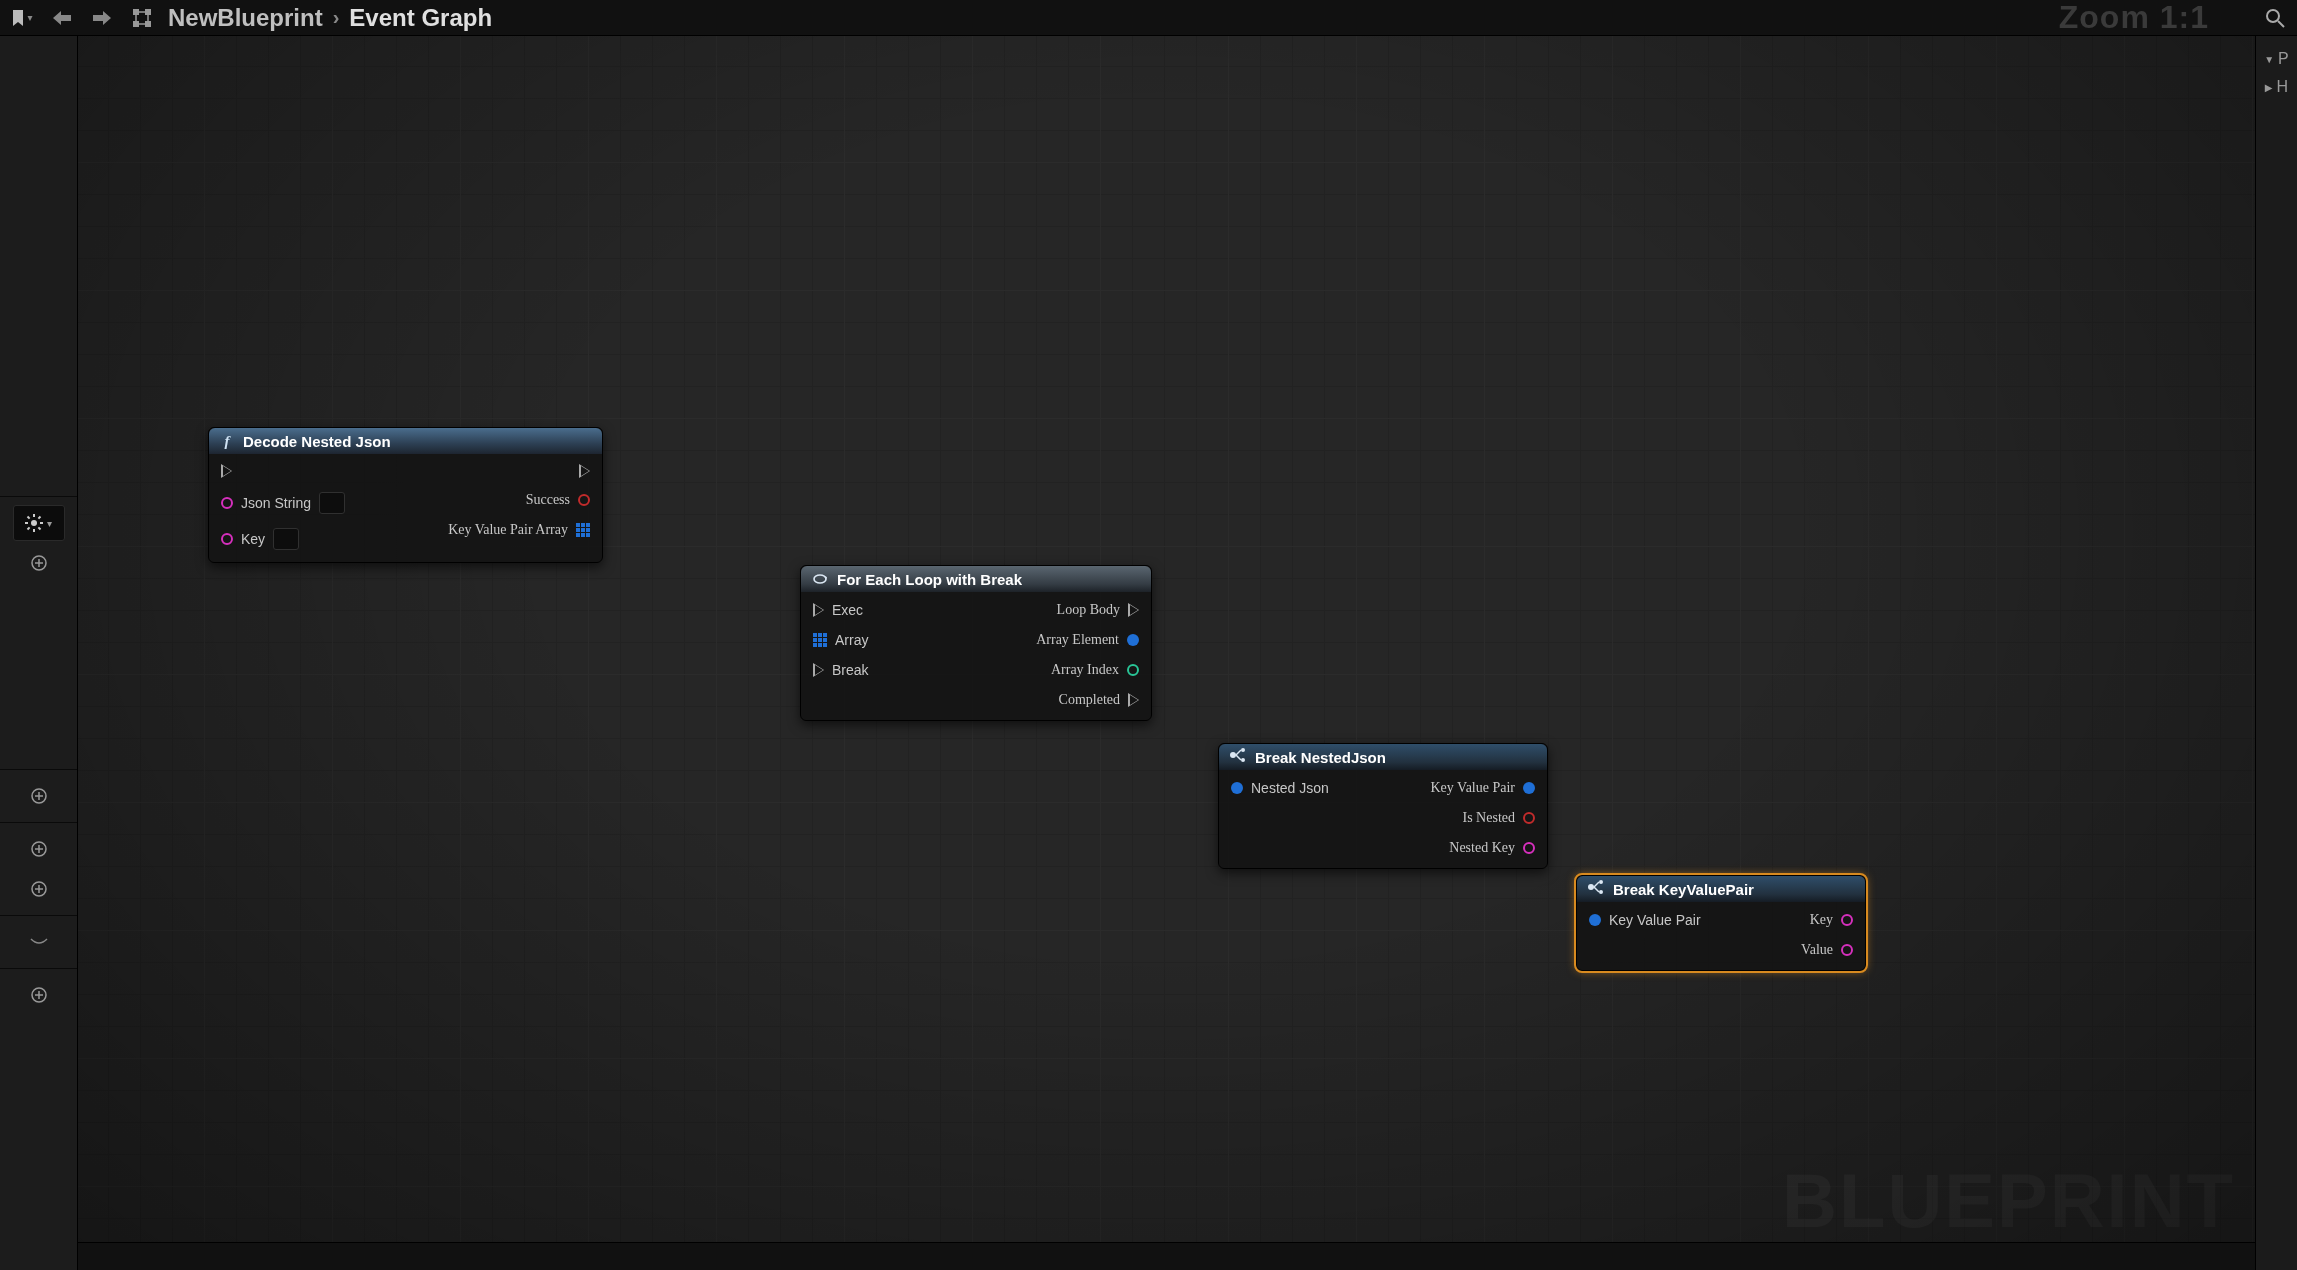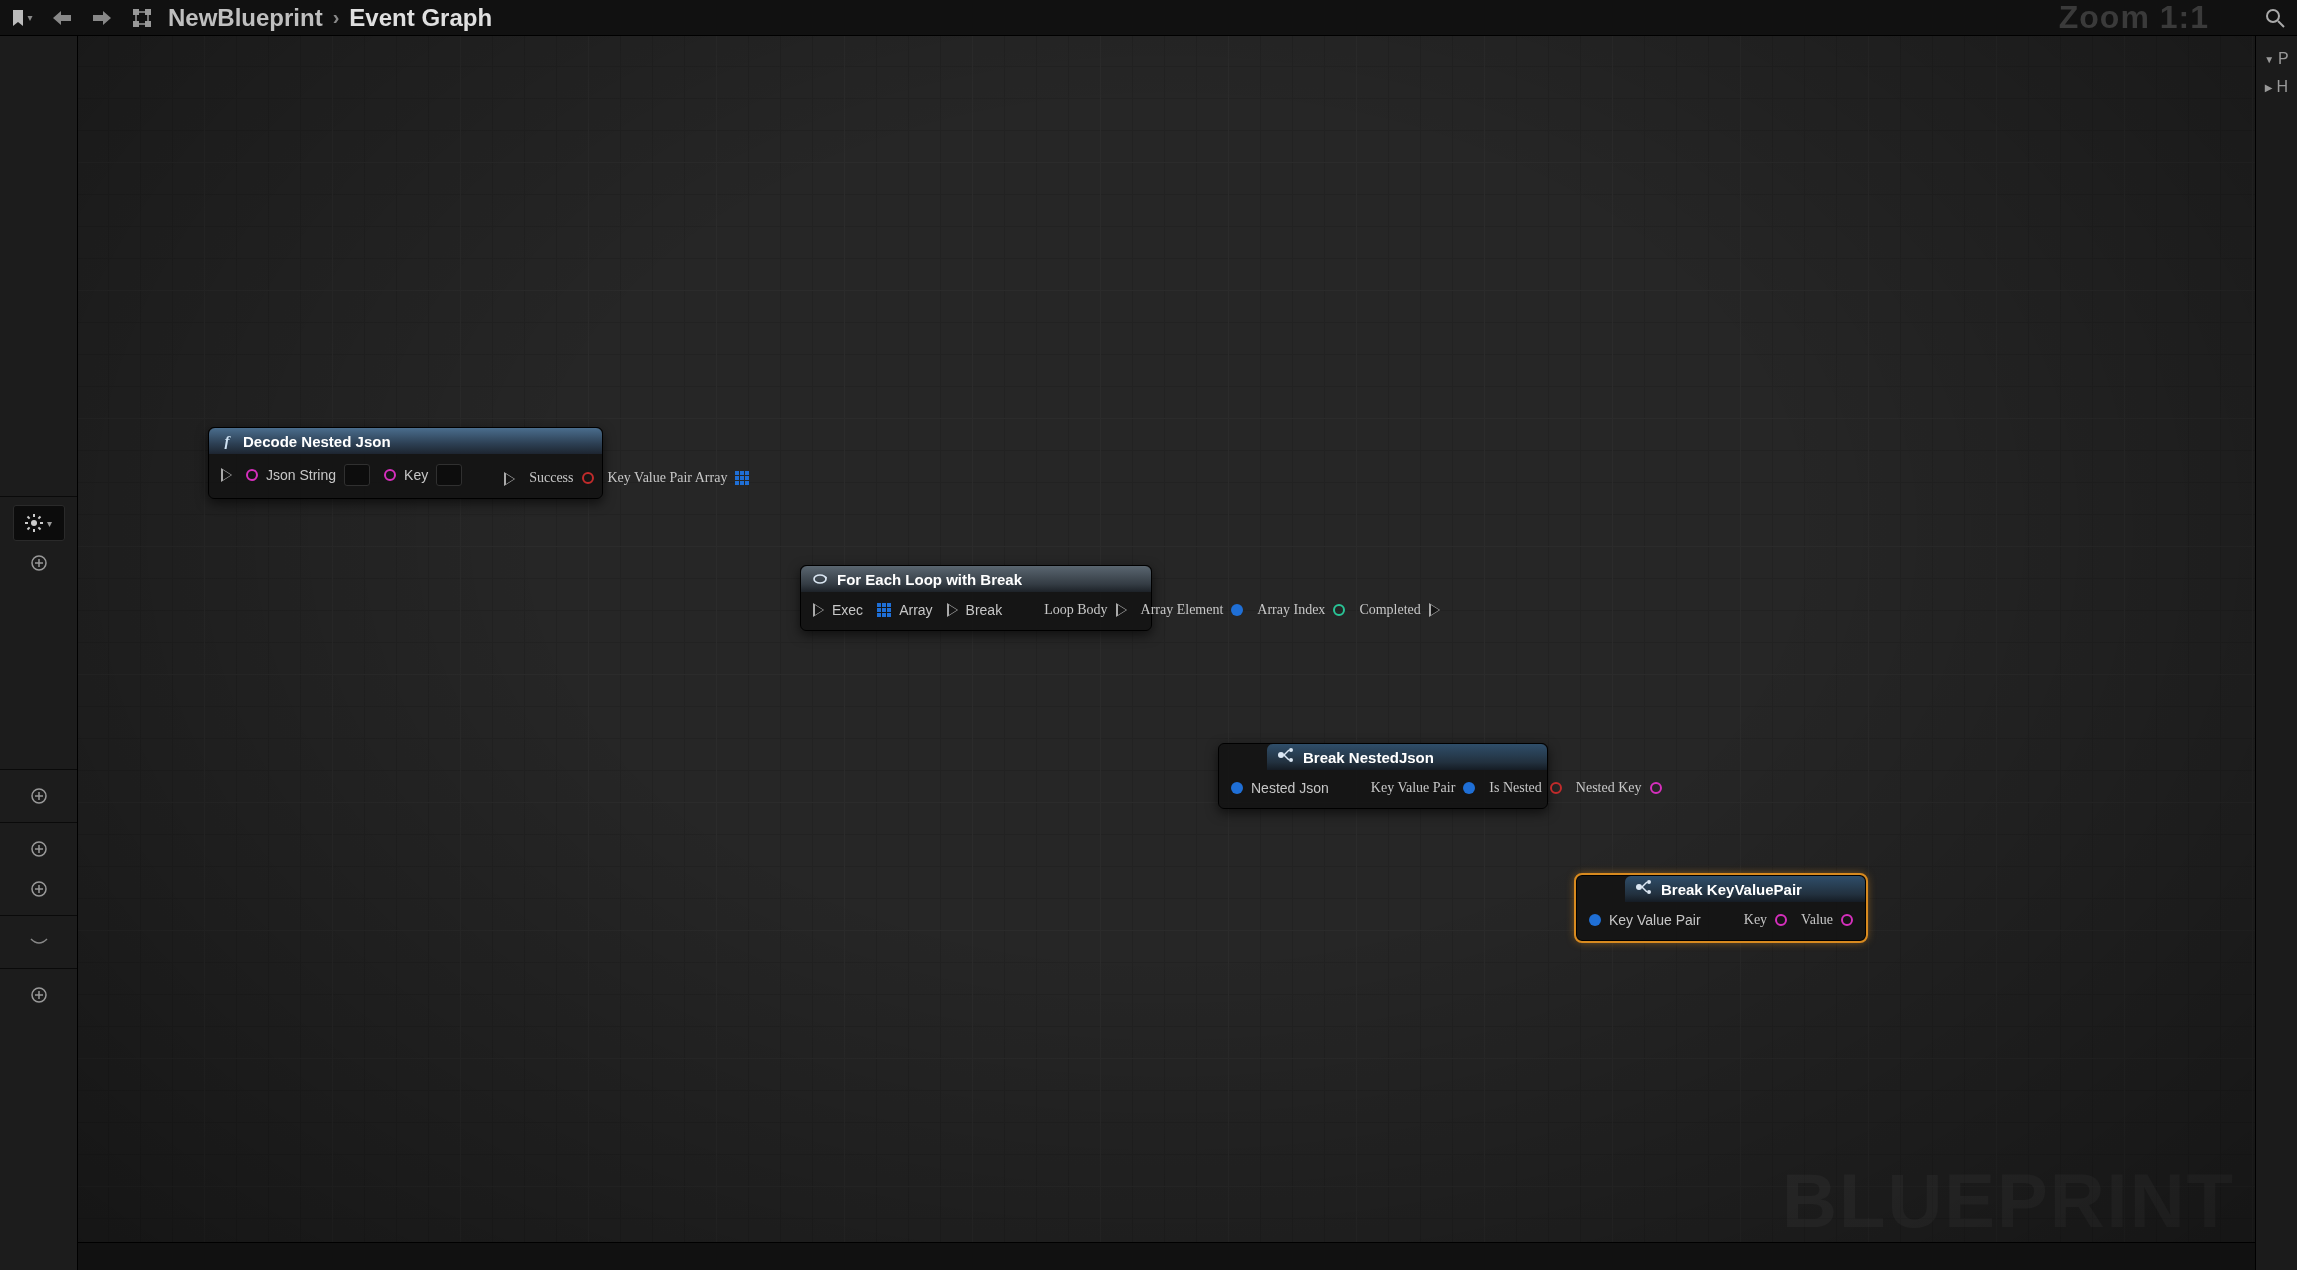--- a/index.html
+++ b/index.html
@@ -118,24 +118,23 @@
     height:26px; border-radius:6px 6px 0 0;
     background: linear-gradient(180deg, #4a6d8d 0%, #2d4054 60%, #1d2530 100%);
     display:flex; align-items:center; gap:8px; padding:0 10px;
     color:#fff; font-weight:600; font-size:15px;
   }
   .node-header.macro {
     background: linear-gradient(180deg, #5a6670 0%, #343c44 70%, #1d2228 100%);
   }
   .node-header.struct {
     background: linear-gradient(180deg, #2f4e6a 0%, #22313f 70%, #151c24 100%);
-    margin-left: 48px;
   }
   .node-body { padding:10px 12px 12px; display:flex; gap:42px; }
-  .pin-col { display:flex; gap:14px; }
+  .pin-col { display:flex; flex-direction:column; gap:14px; }
   .pin-col.right { align-items:flex-end;font-family:Liberation Serif, serif; }
   .pin { display:flex; align-items:center; gap:8px; white-space:nowrap; }
   .pin .label { color:#c7c7c7; }
   .pin input[type=text] {
     width:26px; height:22px; background:#0d0d0d; border:1px solid #303030;
     border-radius:3px; color:#ccc; padding:0 4px; font-size:12px;
   }
   
   .tri {
     width:0; height:0; border-top:7px solid transparent; border-bottom:7px solid transparent;

